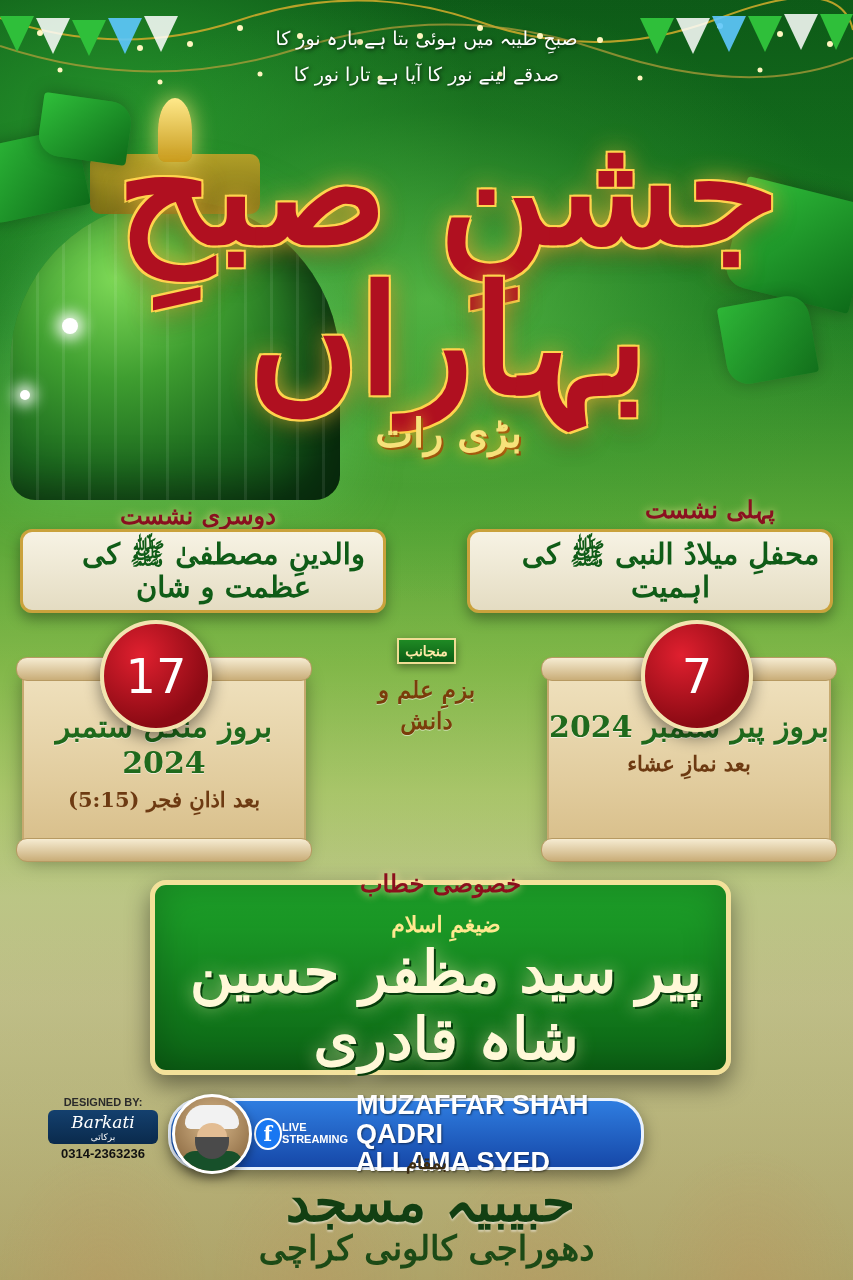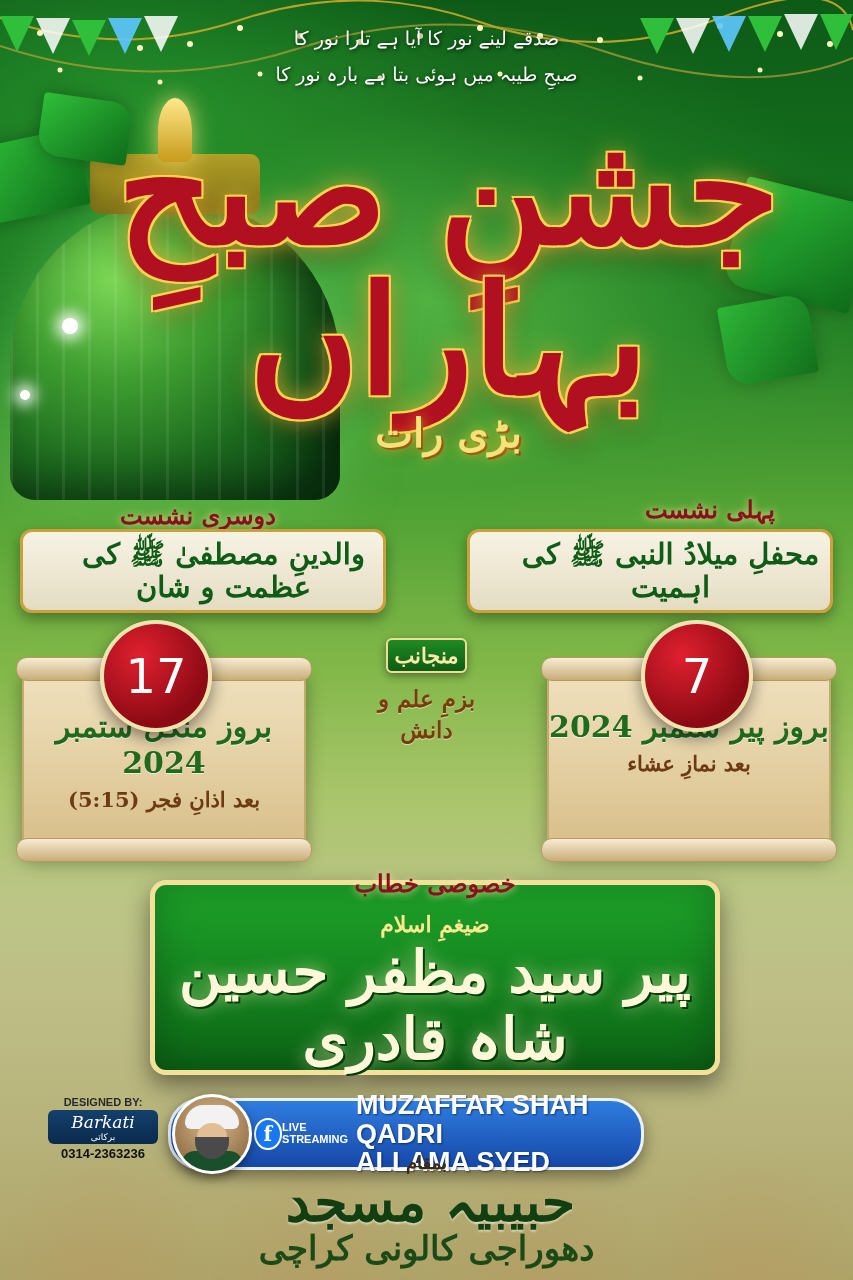--- a/index.html
+++ b/index.html
@@ -120,35 +120,35 @@
     display:flex;align-items:center;justify-content:center;
   }
   .daybadge.r{right:100px;}
   .daybadge.l{left:100px;}
   .mid-chip{
     position:absolute;left:50%;transform:translateX(-50%);top:18px;width:120px;
     text-align:center;direction:rtl;
   }
   .mid-chip .flagbox{
     background:linear-gradient(180deg,#1f8a24,#0c5d14);border:2px solid #f0dd95;
-    border-radius:6px;color:#ffe9a8;font-family:"DejaVu Serif", serif;font-size:21px;
+    border-radius:0;color:#ffe9a8;font-family:"DejaVu Serif", serif;font-size:14px;
     font-weight:bold;padding:3px 6px;display:inline-block;box-shadow:0 3px 8px rgba(0,0,0,.4);
   }
   .mid-chip .mtxt{
     margin-top:10px;font-family:"DejaVu Serif", serif;direction:rtl;
     font-size:23px;font-weight:bold;color:#7a3d0a;line-height:1.35;
     text-shadow:0 1px 0 rgba(255,255,255,.5);
   }
   
   .speaker{
     position:absolute;left:150px;top:880px;width:560px;height:185px;
     background:linear-gradient(180deg,#1ea52a,#0c6415);
     border:5px solid #f3e19a;border-radius:16px;
     box-shadow:0 10px 24px rgba(0,0,0,.45), inset 0 0 40px rgba(0,0,0,.25);
-    direction:rtl;text-align:center;
+    direction:rtl;text-align:center;padding-left:11px;
   }
   .speaker .khitab{
     position:absolute;top:-16px;left:0;right:0;
     font-family:"DejaVu Serif", serif;font-size:24px;font-weight:bold;color:#8b0f1c;
     text-shadow:0 0 8px rgba(255,235,160,.95);
   }
   .speaker .zeegham{margin-top:26px;font-family:"DejaVu Serif", serif;font-size:22px;color:#ffe98f;font-weight:bold;}
   .speaker .name{
     margin-top:2px;font-family:"DejaVu Serif", serif;font-size:58px;font-weight:bold;
     color:#fff8d8;line-height:1.15;
@@ -267,22 +267,22 @@
     <div class="dome-finial"></div>
     <div class="dome-star" style="left:92px;top:228px;"></div>
     <div class="dome-star" style="left:50px;top:300px;width:10px;height:10px;"></div>
     <div class="flag" style="left:4px;top:48px;width:110px;height:78px;transform:rotate(-12deg);"></div>
     <div class="flag" style="left:70px;top:8px;width:90px;height:62px;transform:rotate(8deg);"></div>
   </div>
   <div class="flag" style="position:absolute;right:-10px;top:190px;width:130px;height:110px;transform:rotate(14deg);"></div>
   <div class="flag" style="position:absolute;right:40px;top:300px;width:90px;height:80px;transform:rotate(-10deg);opacity:.85;"></div>
 
   <div class="top-couplet">
+    <div>صبحِ طیبہ میں ہوئی بتا ہے بارہ نور کا</div>
     <div>صدقے لینے نور کا آیا ہے تارا نور کا</div>
-    <div>صبحِ طیبہ میں ہوئی بتا ہے بارہ نور کا</div>
   </div>
 
   <div class="headline">
     <div class="jashn">جشنِ صبحِ بہاراں</div>
     <div class="sub-badi">بڑی رات</div>
   </div>
 
   <div class="sessions">
     <div class="sess-tag r">پہلی نشست</div>
     <div class="sess right">

